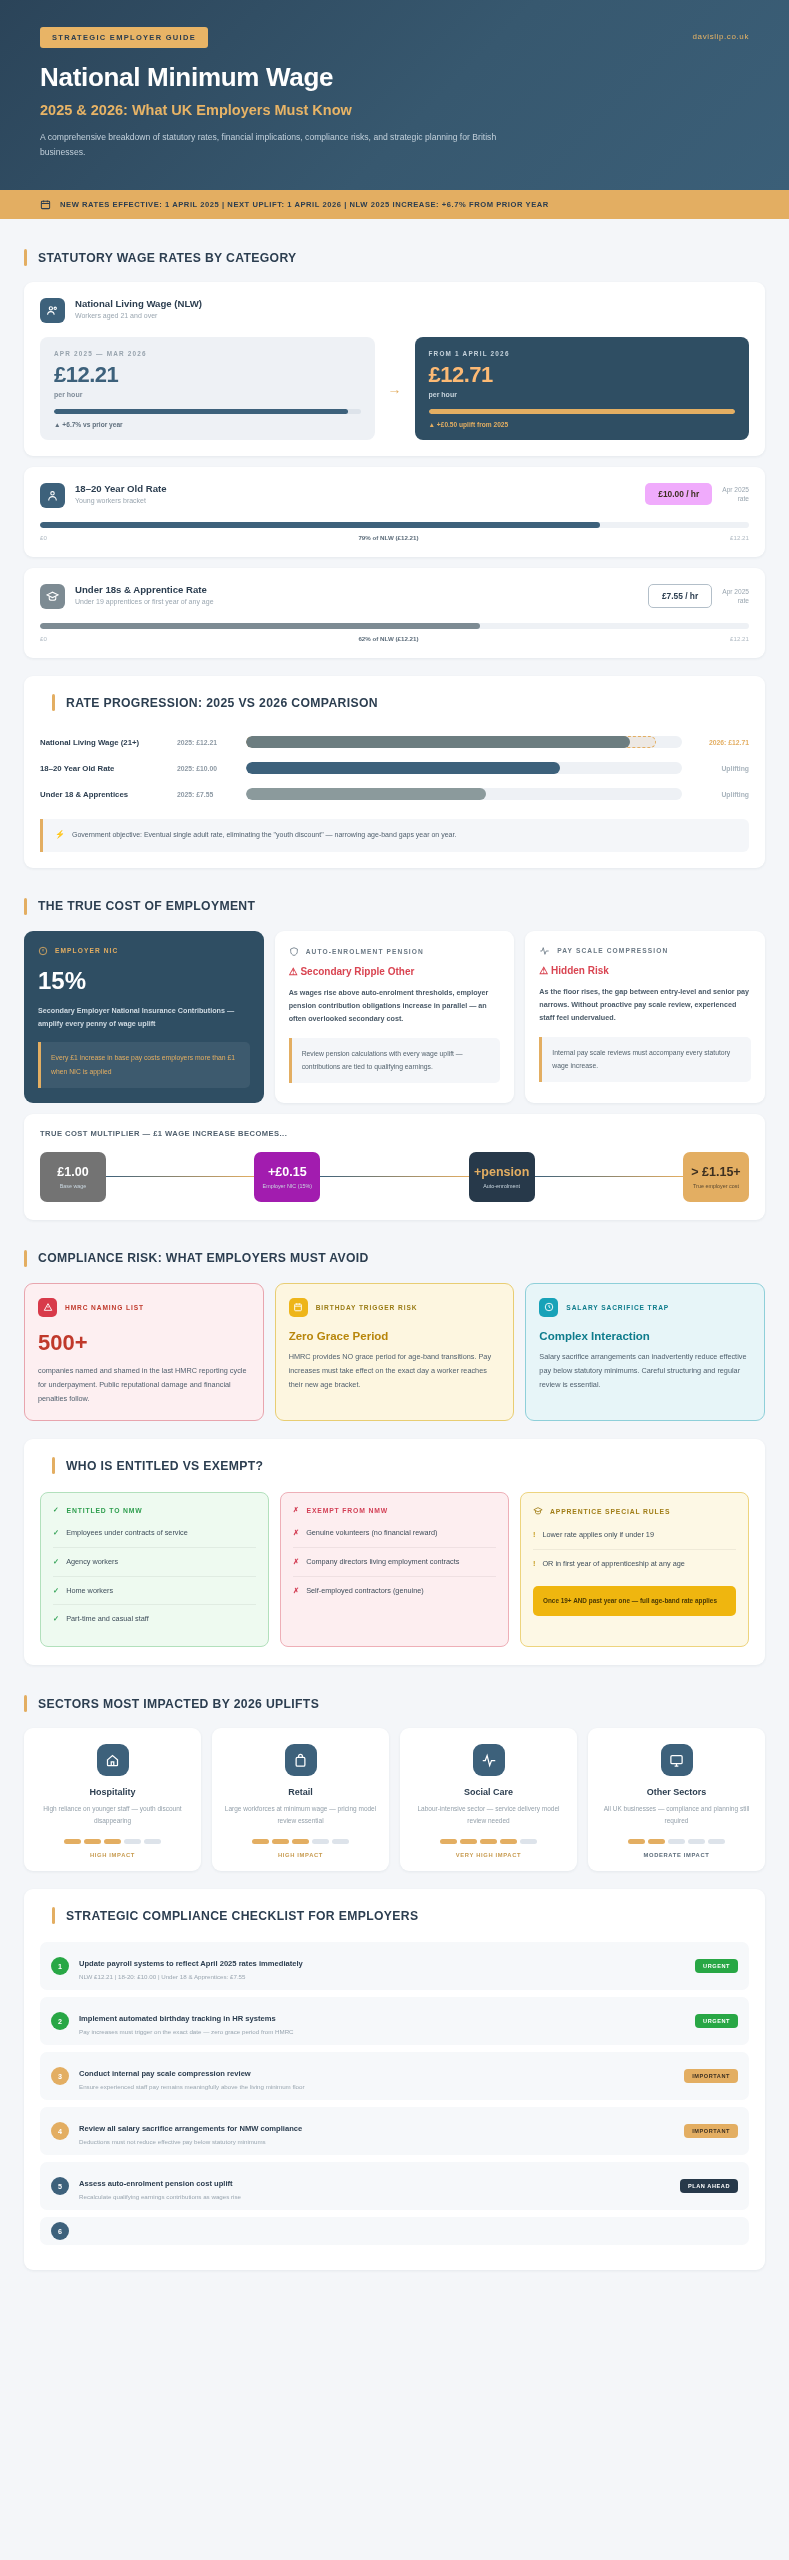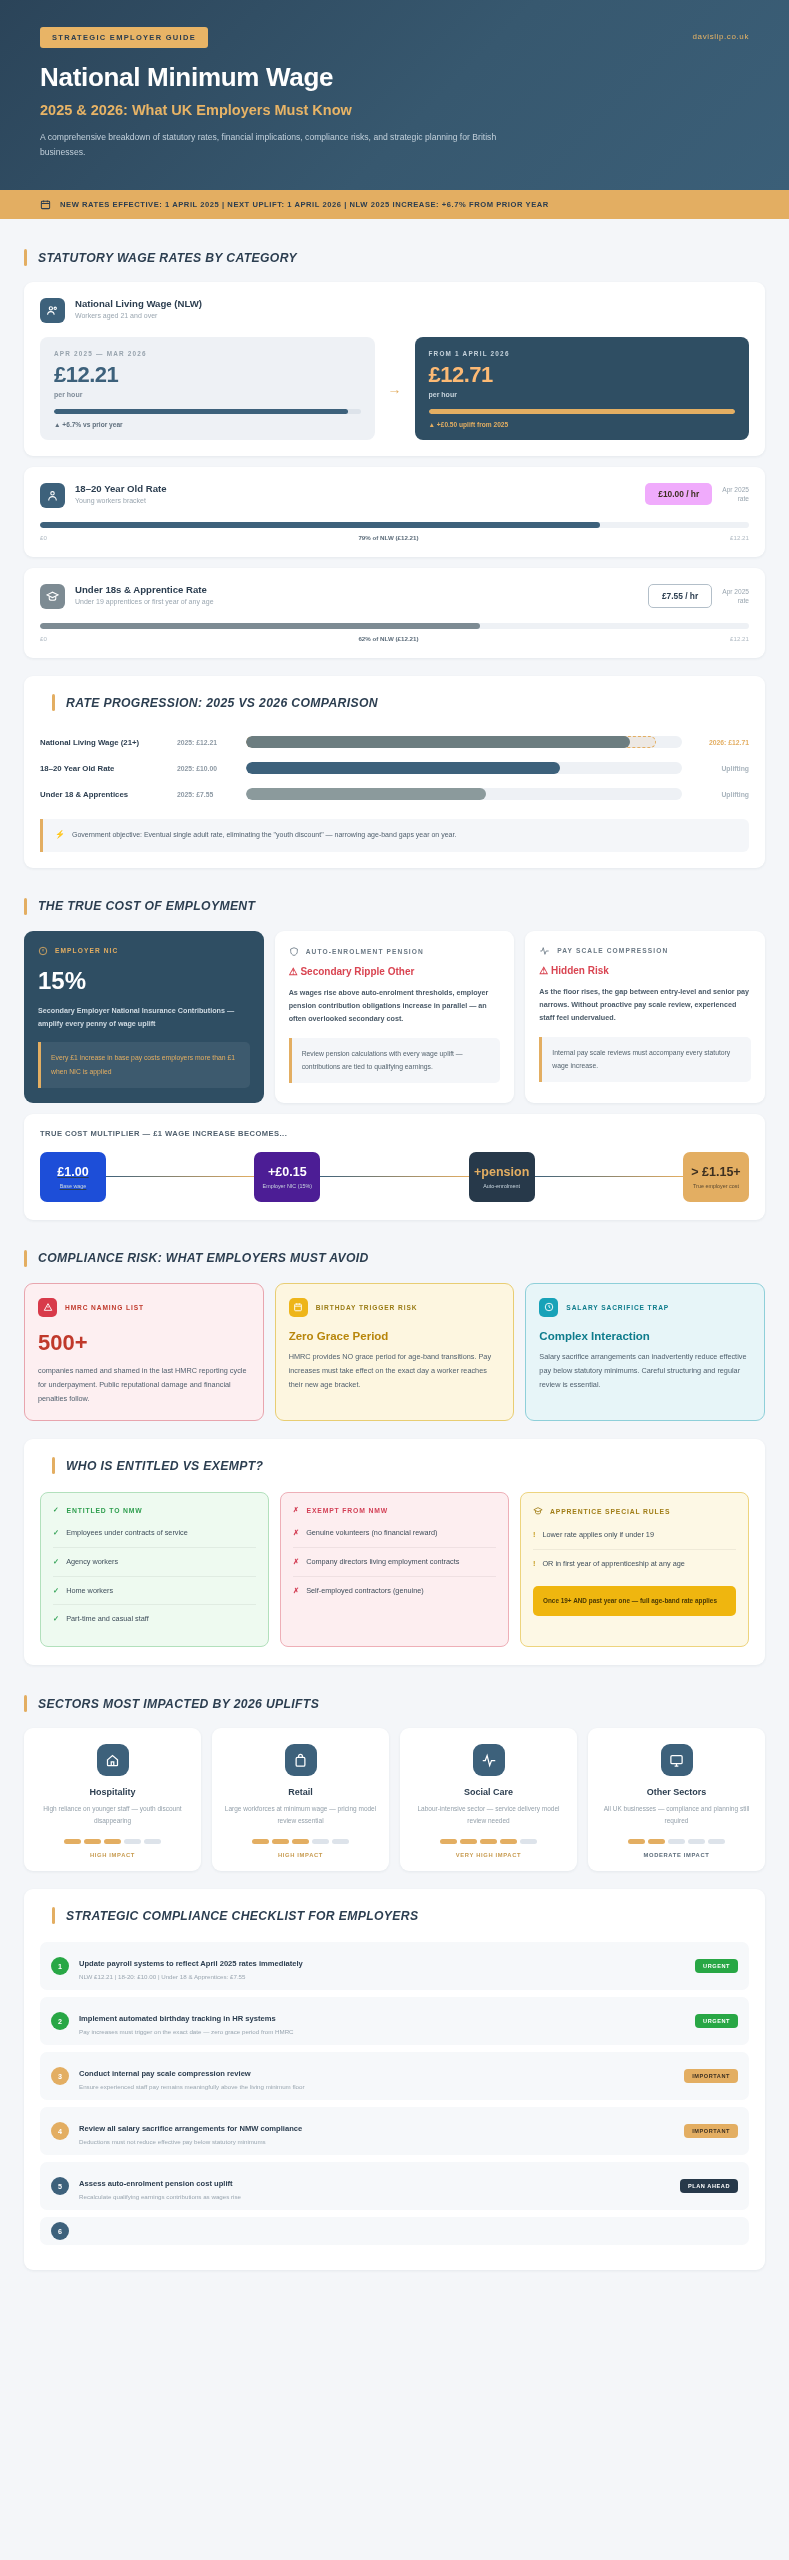--- a/index.html
+++ b/index.html
@@ -73,21 +73,20 @@
   }
   .ic { display: inline-flex; align-items: center; justify-content: center; }
 
   
   .section { padding: 0 24px; }
   .sec-title {
     display: flex;
     align-items: center;
     gap: 11px;
     margin: 30px 0 16px 0;
-    font-style: italic;
   }
   .sec-title .bar { width: 3px; height: 17px; background: #e3ae62; border-radius: 2px; }
   .sec-title .txt {
     font-size: 12.2px;
     font-weight: bold;
     color: #2c3e50;
     letter-spacing: 0.35px;
   }
   .sec-title.inner { margin: 0 0 18px 12px; }
 
@@ -221,22 +220,22 @@
   .mult-card { background:#ffffff; border-radius: 9px; padding: 15px 16px 18px 16px; margin-top: 11px; box-shadow: 0 1px 3px rgba(30,50,70,0.07); }
   .mult-title { font-size: 7.6px; font-weight: bold; color: #50606e; letter-spacing: 0.45px; }
   .mult-flow { display: flex; align-items: center; margin-top: 14px; }
   .mult-box {
     width: 66px; height: 50px; border-radius: 7px;
     display: flex; flex-direction: column; align-items: center; justify-content: center;
     flex: 0 0 auto;
   }
   .mult-box .v { font-size: 12.5px; font-weight: bold; color: #ffffff; }
   .mult-box .l { font-size: 5.4px; color: #c9d6df; margin-top: 4px; }
-  .mult-box.b1 { background: #1d4ed8; text-decoration: underline; }
-  .mult-box.b2 { background: #4c1d95; }
+  .mult-box.b1 { background: #737373; }
+  .mult-box.b2 { background: #a21caf; }
   .mult-box.b3 { background: #27394a; }
   .mult-box.b3 .v { color: #e3ae62; }
   .mult-box.b4 { background: #e3ae62; }
   .mult-box.b4 .v { color: #3d3021; }
   .mult-box.b4 .l { color: #5c4a31; }
   .mult-line { flex: 1; height: 1.5px; background: linear-gradient(90deg,#3d617b,#e3ae62); }
 
   
   .risk-grid { display: flex; gap: 11px; }
   .risk-card { flex: 1; border-radius: 9px; padding: 14px 13px; border: 1px solid; }

